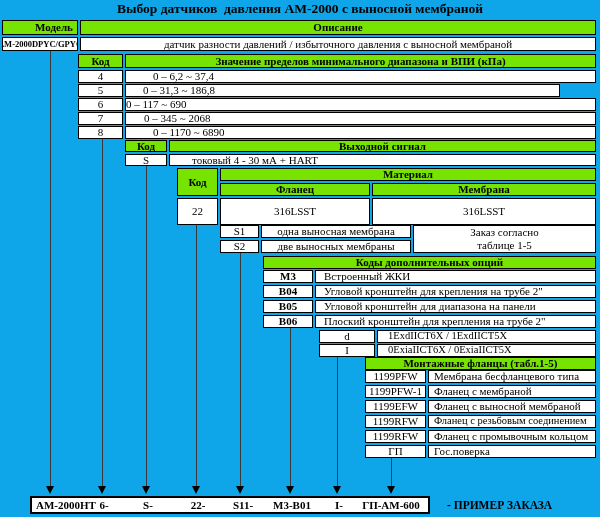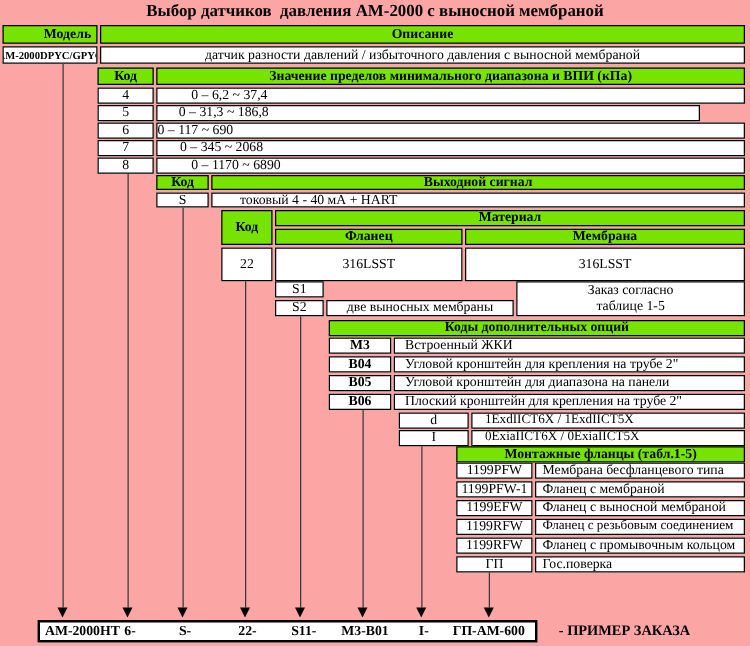--- a/index.html
+++ b/index.html
@@ -1,18 +1,18 @@
 <!DOCTYPE html>
 <html style="--green: #76E400;"><head>
 <meta charset="utf-8">
 <style>
   :root { --green:#76E400; --border:#000; --line:#3a3a3a; }
   html,body { margin:0; padding:0; background:#fff; }
   #stage {
-    position:relative; width:600px; height:517px; background:#fca5a5;
+    position:relative; width:600px; height:517px; background:#0ea5e9;
     font-family:"Liberation Serif", serif; color:#000; overflow:hidden;
   }
   .title {
     position:absolute; left:0; top:1px; width:600px; text-align:center;
     font-size:13.5px; font-weight:bold; white-space:pre;
   }
   .box {
     position:absolute; box-sizing:border-box; border:1px solid var(--border);
     background:#fff; display:flex; align-items:center; justify-content:center;
     font-size:11px; line-height:1; white-space:nowrap; overflow:hidden;
@@ -61,31 +61,32 @@
   <div class="box" style="left:78px; top:98px; width:45px; height:13px;">6</div>
   <div class="box left" style="left:125px; top:98px; width:471px; height:13px; ">0 – 117 ~ 690</div>
   <div class="box" style="left:78px; top:112px; width:45px; height:13px;">7</div>
   <div class="box left" style="left:125px; top:112px; width:471px; height:13px; padding-left:18px;">0 – 345 ~ 2068</div>
   <div class="box" style="left:78px; top:126px; width:45px; height:13px;">8</div>
   <div class="box left" style="left:125px; top:126px; width:471px; height:13px; padding-left:27px;">0 – 1170 ~ 6890</div>
 
   <div class="box green" style="left:125px; top:140px; width:42px; height:12px;">Код</div>
   <div class="box green" style="left:169px; top:140px; width:427px; height:12px;">Выходной сигнал</div>
   <div class="box" style="left:125px; top:154px; width:42px; height:12px;">S</div>
-  <div class="box left" style="left:169px; top:154px; width:427px; height:12px; padding-left:22px;">токовый 4 - 40 мА + HART</div>
+  <div class="box left" style="left:169px; top:154px; width:427px; height:12px; padding-left:22px;">токовый 4 - 30 мА + HART</div>
 
   <div class="box green" style="left:177px; top:168px; width:41px; height:28px;">Код</div>
   <div class="box green" style="left:220px; top:168px; width:376px; height:13px;">Материал</div>
   <div class="box green" style="left:220px; top:183px; width:150px; height:13px;">Фланец</div>
   <div class="box green" style="left:372px; top:183px; width:224px; height:13px;">Мембрана</div>
   <div class="box" style="left:177px; top:198px; width:41px; height:27px;">22</div>
   <div class="box" style="left:220px; top:198px; width:150px; height:27px;">316LSST</div>
   <div class="box" style="left:372px; top:198px; width:224px; height:27px;">316LSST</div>
 
   <div class="box" style="left:220px; top:225px; width:39px; height:13px;">S1</div>
+  <div class="box" style="left:261px; top:225px; width:150px; height:13px;">одна выносная мембрана</div>
   <div class="box" style="left:220px; top:240px; width:39px; height:13px;">S2</div>
   <div class="box" style="left:261px; top:240px; width:150px; height:13px;">две выносных мембраны</div>
   <div class="box note" style="left:413px; top:225px; width:183px; height:28px;">
     <span>Заказ согласно</span>
     <span>таблице 1-5</span>
   </div>
 
   <div class="box green" style="left:263px; top:256px; width:333px; height:13px;">Коды дополнительных опций</div>
   <div class="box bold" style="left:263px; top:270px; width:50px; height:13px;">M3</div>
   <div class="box left" style="left:315px; top:270px; width:281px; height:13px; padding-left:8px;">Встроенный ЖКИ</div>

